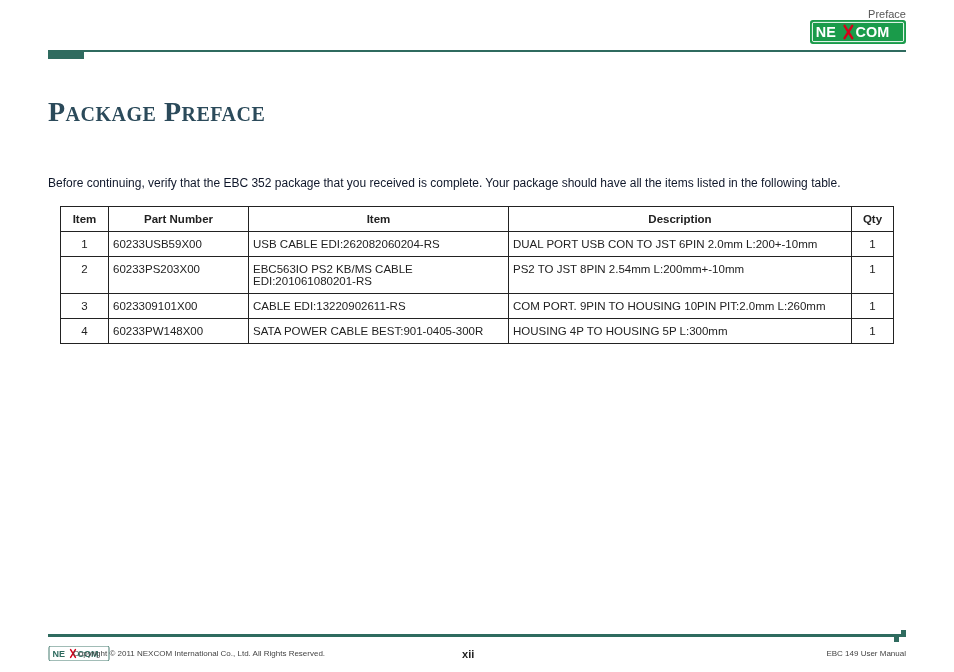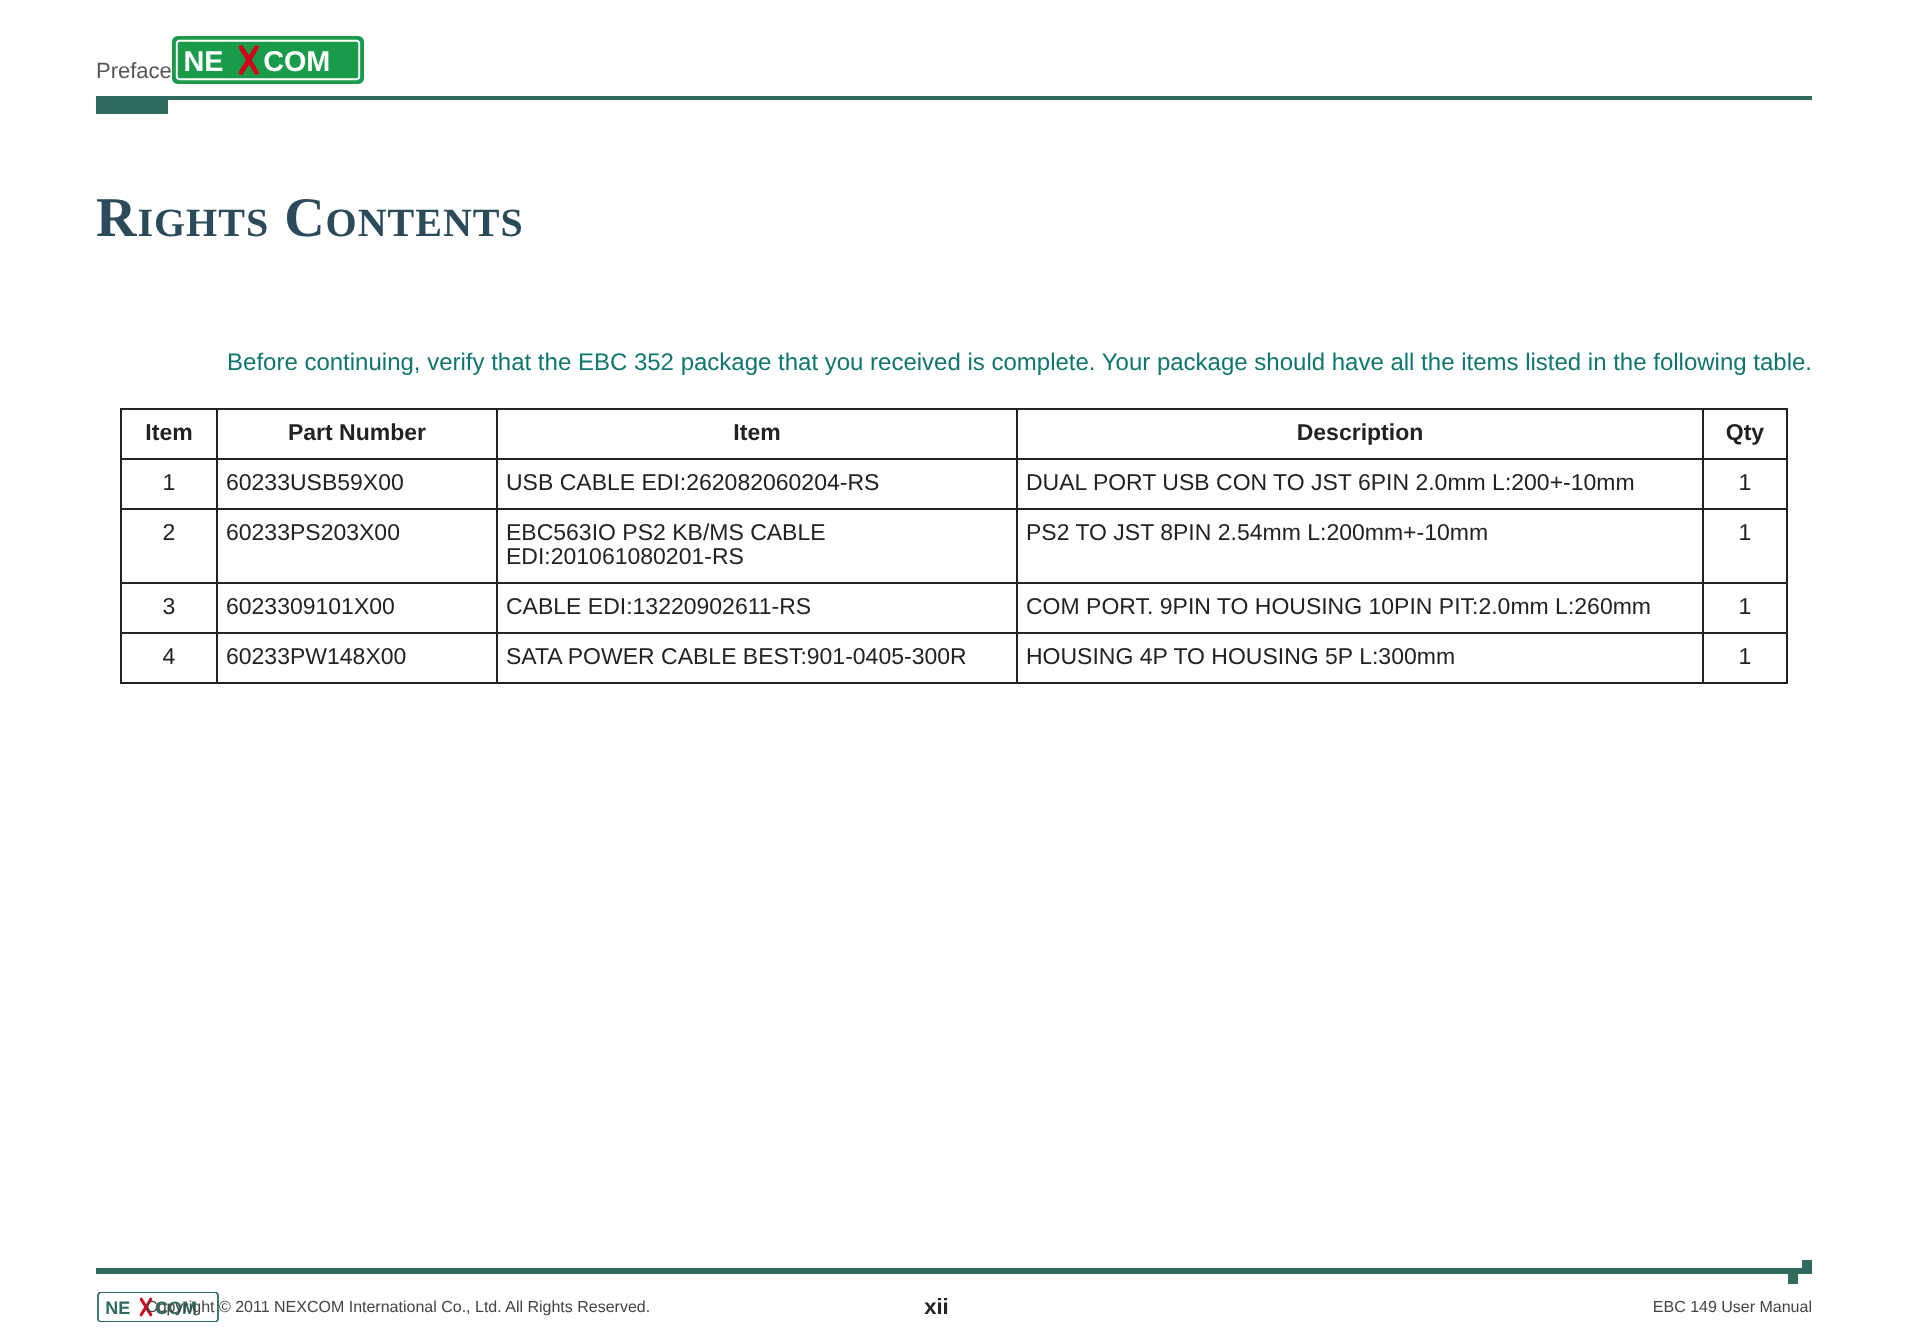--- a/index.html
+++ b/index.html
@@ -10,23 +10,24 @@
     body {
       width: 954px;
       height: 672px;
       background: #fff;
       font-family: Arial, Helvetica, sans-serif;
       position: relative;
       color: #333;
     }
     .page-header {
       display: flex;
-      justify-content: flex-start;
+      justify-content: flex-end;
       align-items: flex-end;
-      padding: 18px 48px 0 48px;
+      padding: 8px 48px 0 48px;
+      flex-direction: column;
     }
     .header-section {
       font-size: 11px;
       color: #555;
     }
     .logo-top {
       width: 96px;
       height: 24px;
     }
     .header-rule {
@@ -55,22 +56,21 @@
       font-family: Georgia, 'Times New Roman', serif;
       font-variant: small-caps;
       font-size: 28px;
       font-weight: bold;
       color: #2b4a5a;
       letter-spacing: 0.5px;
     }
     .intro-text {
       margin: 48px 48px 0 48px;
       font-size: 12px;
-      color: #0f766e;
-      text-align: right;
+      color: #0f172a;
     }
     .content-table {
       margin: 16px 60px 0 60px;
       border-collapse: collapse;
       width: calc(100% - 120px);
       font-size: 11.5px;
       color: #222;
     }
     .content-table th, .content-table td {
       border: 1px solid #222;
@@ -171,21 +171,21 @@
     <path d="M 72 12 L 88 38 M 88 12 L 72 38" stroke="#d4001a" stroke-width="5" stroke-linecap="round"></path>
     <text x="95" y="36" font-size="30">COM</text>
   </svg>
 </div>
 
 <div class="header-rule">
   <div class="line"></div>
   <div class="tab"></div>
 </div>
 
-<h1 class="page-title">Rights Contents</h1>
+<h1 class="page-title">Package Preface</h1>
 
 <p class="intro-text">Before continuing, verify that the EBC 352 package that you received is complete. Your package should have all the items listed in the following table.</p>
 
 <table class="content-table">
   <thead>
     <tr>
       <th class="col-item">Item</th>
       <th class="col-part">Part Number</th>
       <th class="col-name">Item</th>
       <th class="col-desc">Description</th>

